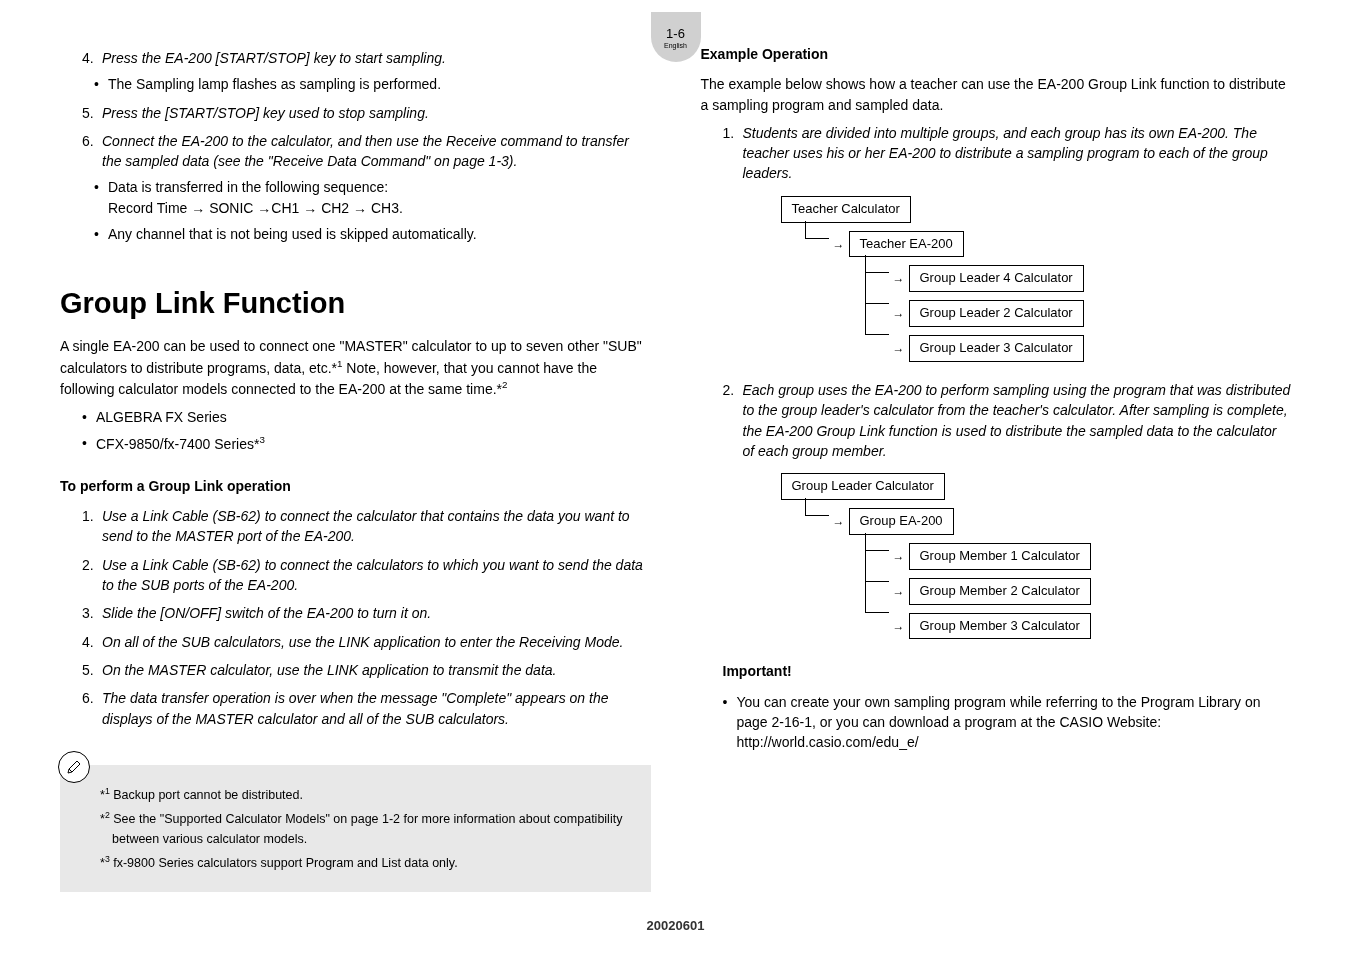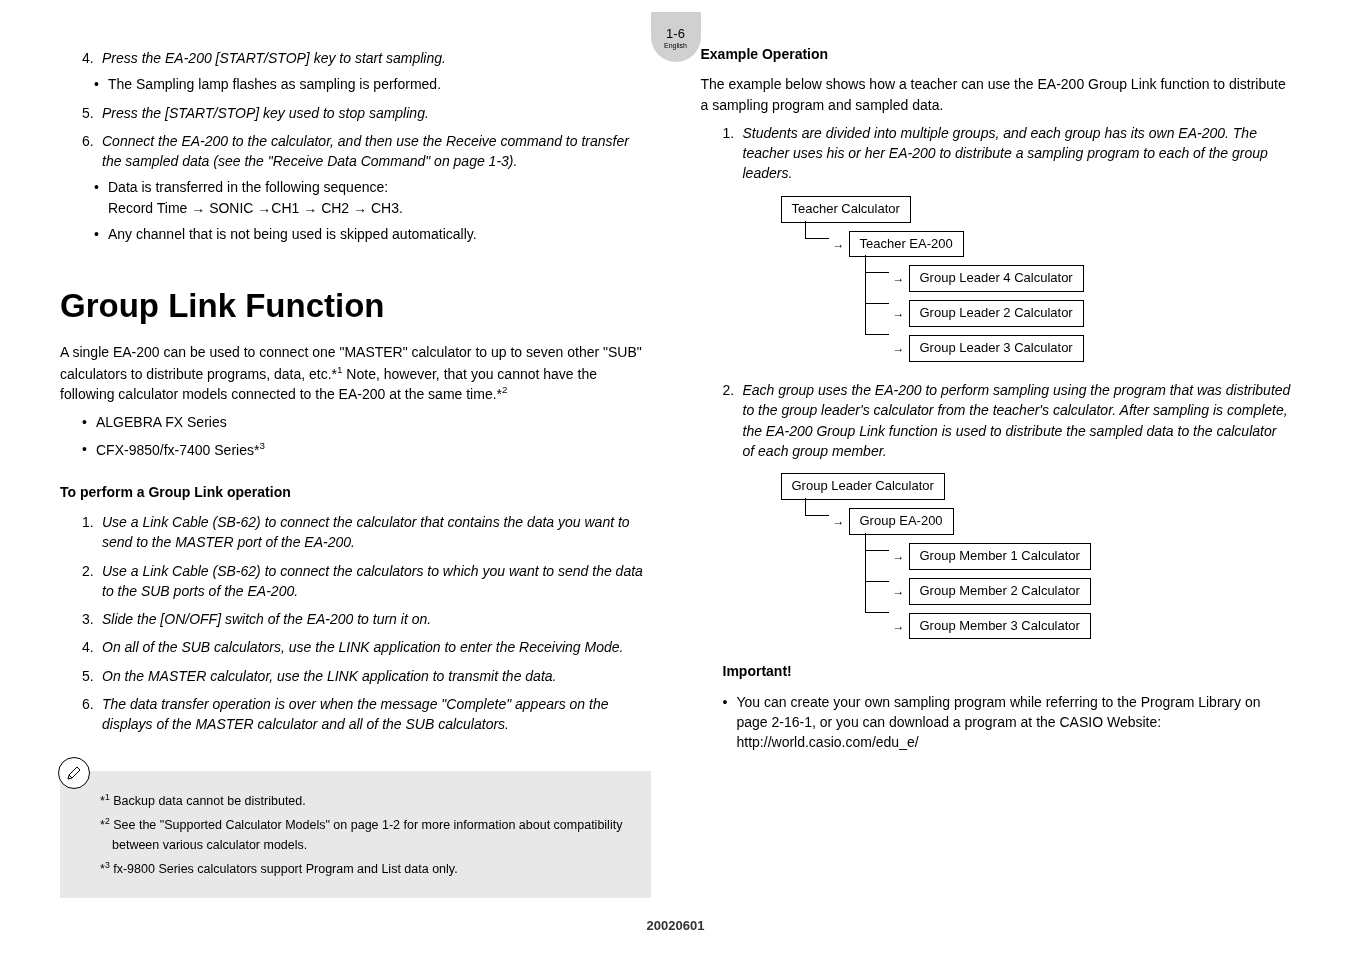--- a/index.html
+++ b/index.html
@@ -36,21 +36,21 @@
     .col { flex: 1; font-size: 14px; line-height: 1.45; }
     .ol-item { display: flex; margin: 8px 0 6px 22px; }
     .ol-item .num { width: 20px; flex-shrink: 0; }
     .ol-item .txt { flex: 1; font-style: italic; }
     .bullet { display: flex; margin: 6px 0 6px 34px; }
     .bullet .dot { width: 14px; flex-shrink: 0; }
     .bullet .txt { flex: 1; }
     h1.section {
       font-family: Arial, Helvetica, sans-serif;
       font-weight: 900;
-      font-size: 33px;
+      font-size: 29px;
       margin: 38px 0 12px 0;
     }
     .para { margin: 8px 0 8px 0; }
     .sub-bold { font-weight: bold; margin: 22px 0 10px 0; }
     .note-box {
       background: #e8e8e8;
       padding: 16px 20px 16px 40px;
       margin-top: 36px;
       position: relative;
       font-size: 12.5px;
@@ -177,21 +177,21 @@
         <div class="num">6.</div>
         <div class="txt">The data transfer operation is over when the message "Complete" appears on the displays of the MASTER calculator and all of the SUB calculators.</div>
       </div>
 
     <div class="note-box">
       <div class="note-icon">
         <svg width="16" height="16" viewBox="0 0 16 16">
             <path d="M2 14 L3 10 L11 2 L14 5 L6 13 L2 14 Z M3 10 L6 13" fill="none" stroke="#000" stroke-width="1"></path>
           </svg>
       </div>
-      <div class="fn">*<sup>1</sup> <span>Backup data cannot be distributed.</span></div>
+      <div class="fn">*<sup>1</sup> <span>Backup port cannot be distributed.</span></div>
       <div class="fn">*<sup>2</sup> <span>See the "Supported Calculator Models" on page 1-2 for more information about compatibility between various calculator models.</span></div>
       <div class="fn">*<sup>3</sup> <span>fx-9800 Series calculators support Program and List data only.</span></div>
     </div>
   </div>
 
   <div class="col">
     <div class="sub-bold" style="margin-top:4px;">Example Operation</div>
     <p class="para">The example below shows how a teacher can use the EA-200 Group Link function to distribute a sampling program and sampled data.</p>
 
     <div class="ol-item">

